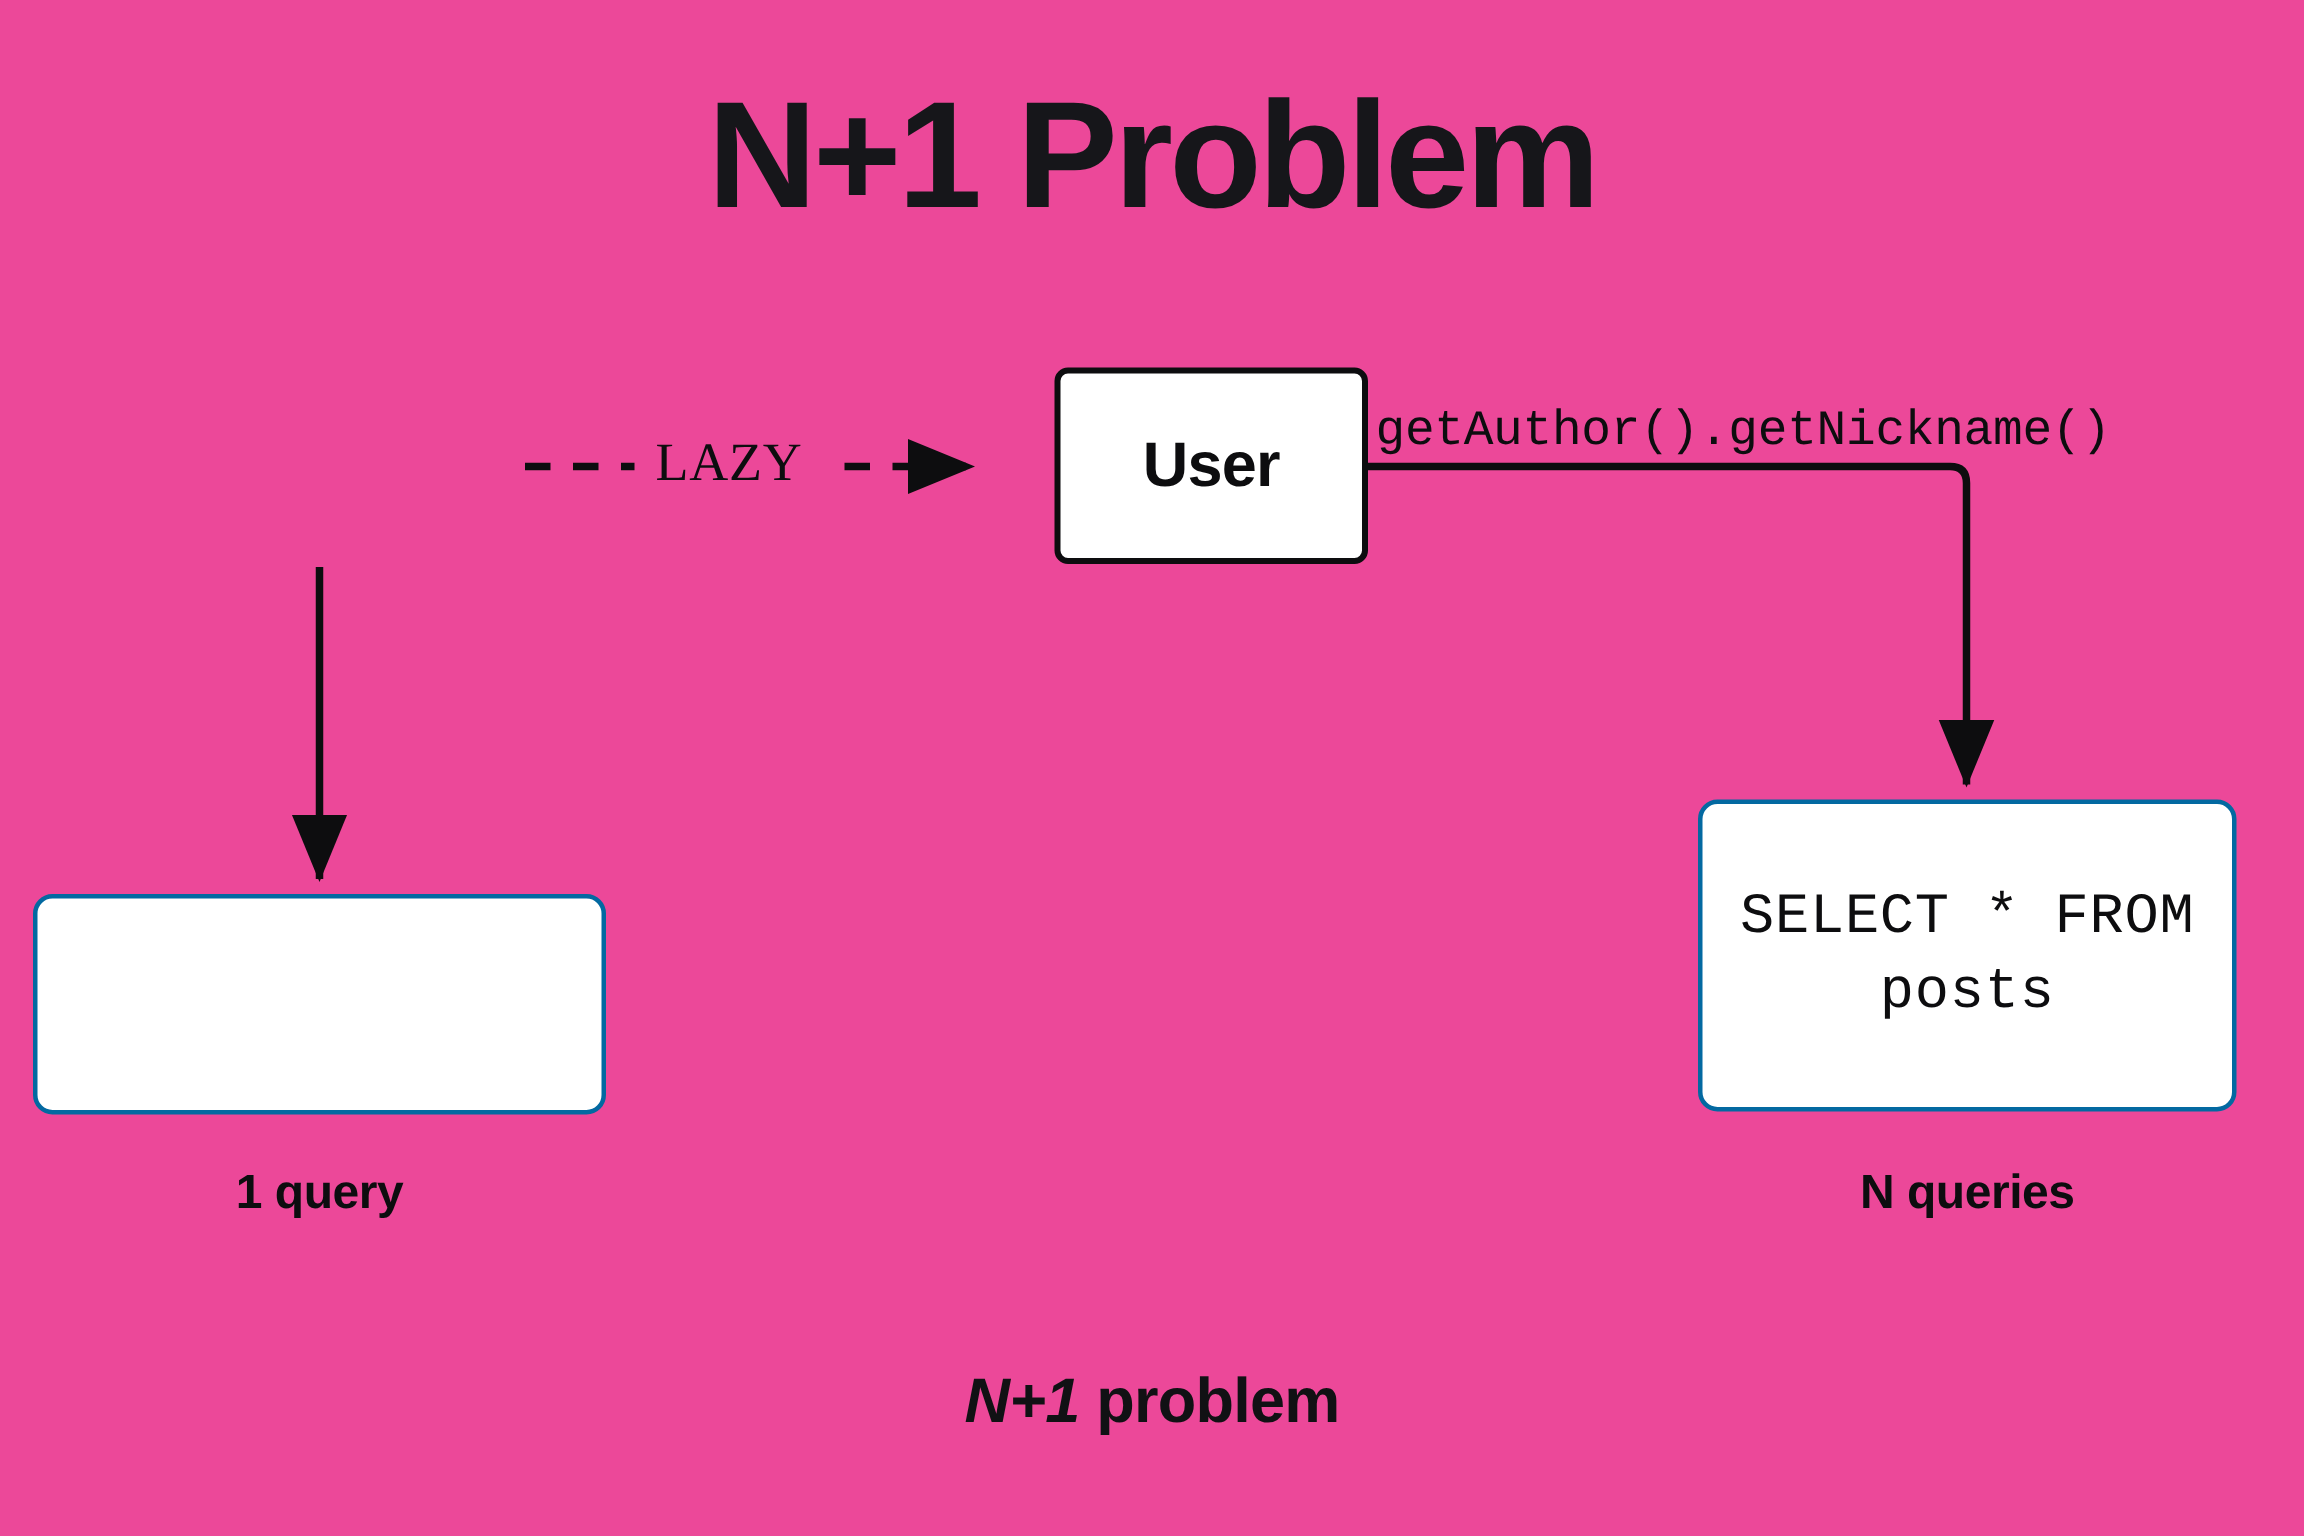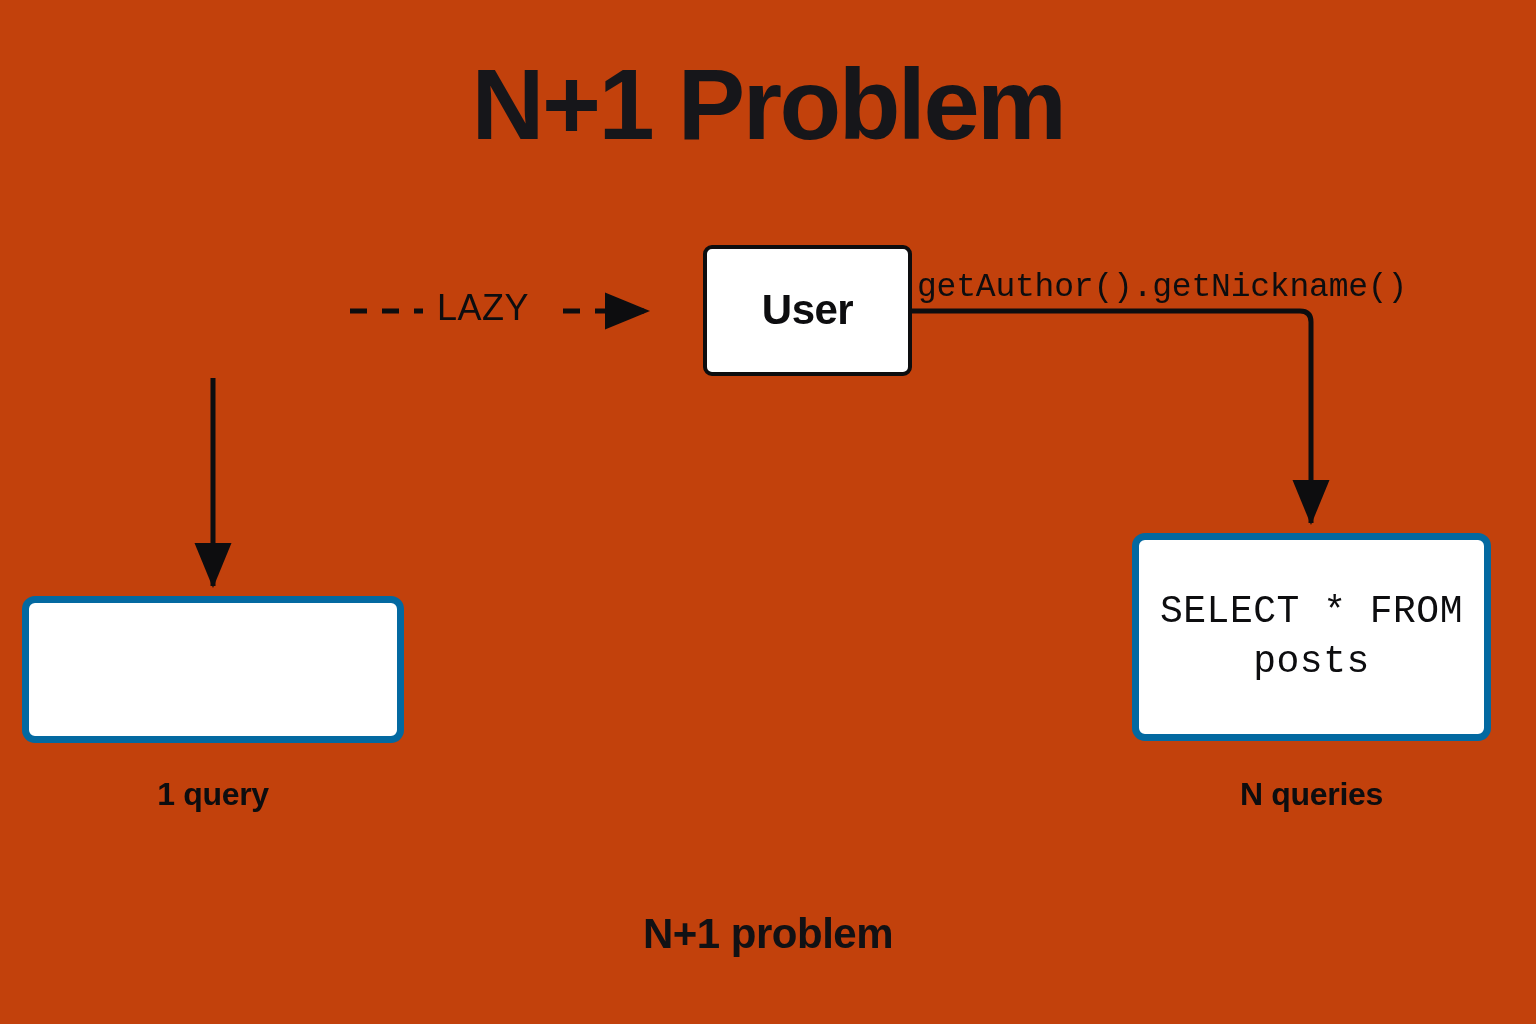--- a/index.html
+++ b/index.html
@@ -11,21 +11,21 @@
     width: 1536px;
     height: 1024px;
     background: #fafafa;
     font-family: "Liberation Sans", sans-serif;
     overflow: hidden;
   }
   #canvas {
     position: relative;
     width: 1536px;
     height: 1024px;
-    background: #c2410c;
+    background: #ec4899;
   }
   svg.edges {
     position: absolute;
     left: 0;
     top: 0;
     width: 1536px;
     height: 1024px;
     pointer-events: none;
   }
 
@@ -66,21 +66,21 @@
     line-height: 1.1;
   }
   #node-post  { left: 88px;  top: 243px; width: 249px; height: 133px; }
   #node-user  { left: 655px; top: 245px; width: 209px; height: 131px; margin-left: 48px; }
 
   
   .sqlbox {
     position: absolute;
     box-sizing: border-box;
     background: #ffffff;
-    border: 7px solid #0369a1;
+    border: 3px solid #0369a1;
     border-radius: 13px;
     display: flex;
     flex-direction: column;
     align-items: center;
     justify-content: center;
     text-align: center;
   }
   .sql-line {
     font-family: "Liberation Mono", "DejaVu Sans Mono", monospace;
     font-size: 38px;
@@ -104,21 +104,21 @@
     white-space: nowrap;
   }
   #caption-left  { left: 22px;   top: 776px; width: 382px; }
   #caption-right { left: 1132px; top: 776px; width: 359px; }
 
   
   .edge-label-lazy {
     position: absolute;
     left: 437px;
     top: 287px;
-    font-family: Liberation Sans, sans-serif;
+    font-family: Liberation Serif, serif;
     font-weight: 400;
     font-size: 36px;
     letter-spacing: 0.5px;
     color: #0d0d0f;
     white-space: nowrap;
   }
   .edge-label-call {
     position: absolute;
     left: 917px;
     top: 257px;
@@ -138,20 +138,21 @@
     width: 1536px;
     text-align: center;
     font-family: "Liberation Sans", sans-serif;
     font-weight: 700;
     font-size: 42px;
     letter-spacing: -0.5px;
     color: #111114;
     white-space: nowrap;
   }
   .bottom-caption .em {
+    font-style: italic;
     font-weight: 700;
   }
 </style>
 </head>
 <body>
 
 <div id="canvas">
 
   <svg class="edges" viewBox="0 0 1536 1024" width="1536" height="1024" xmlns="http://www.w3.org/2000/svg">
     <defs>

